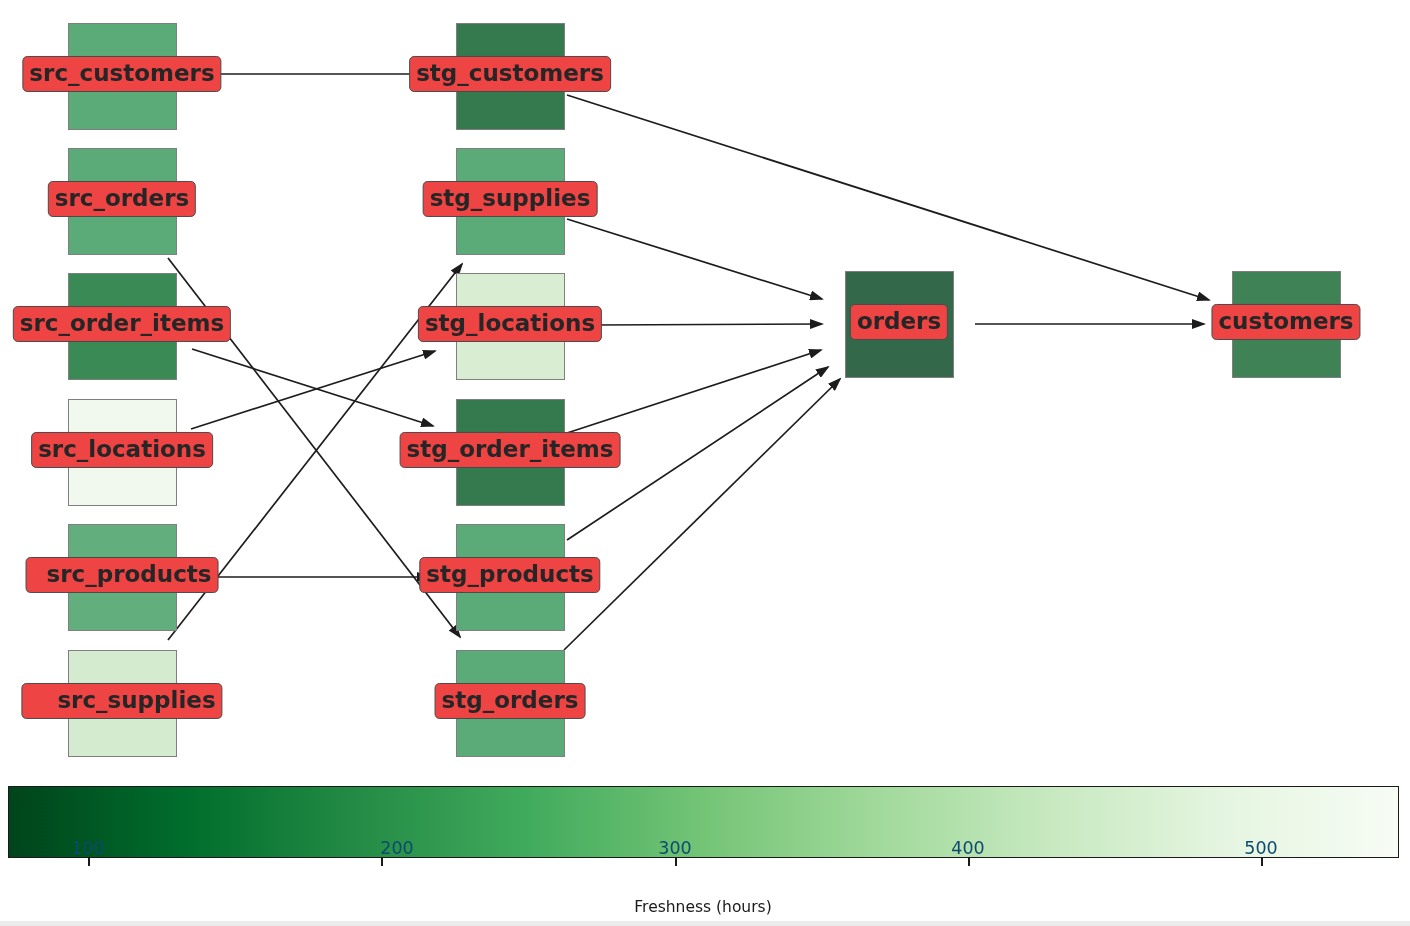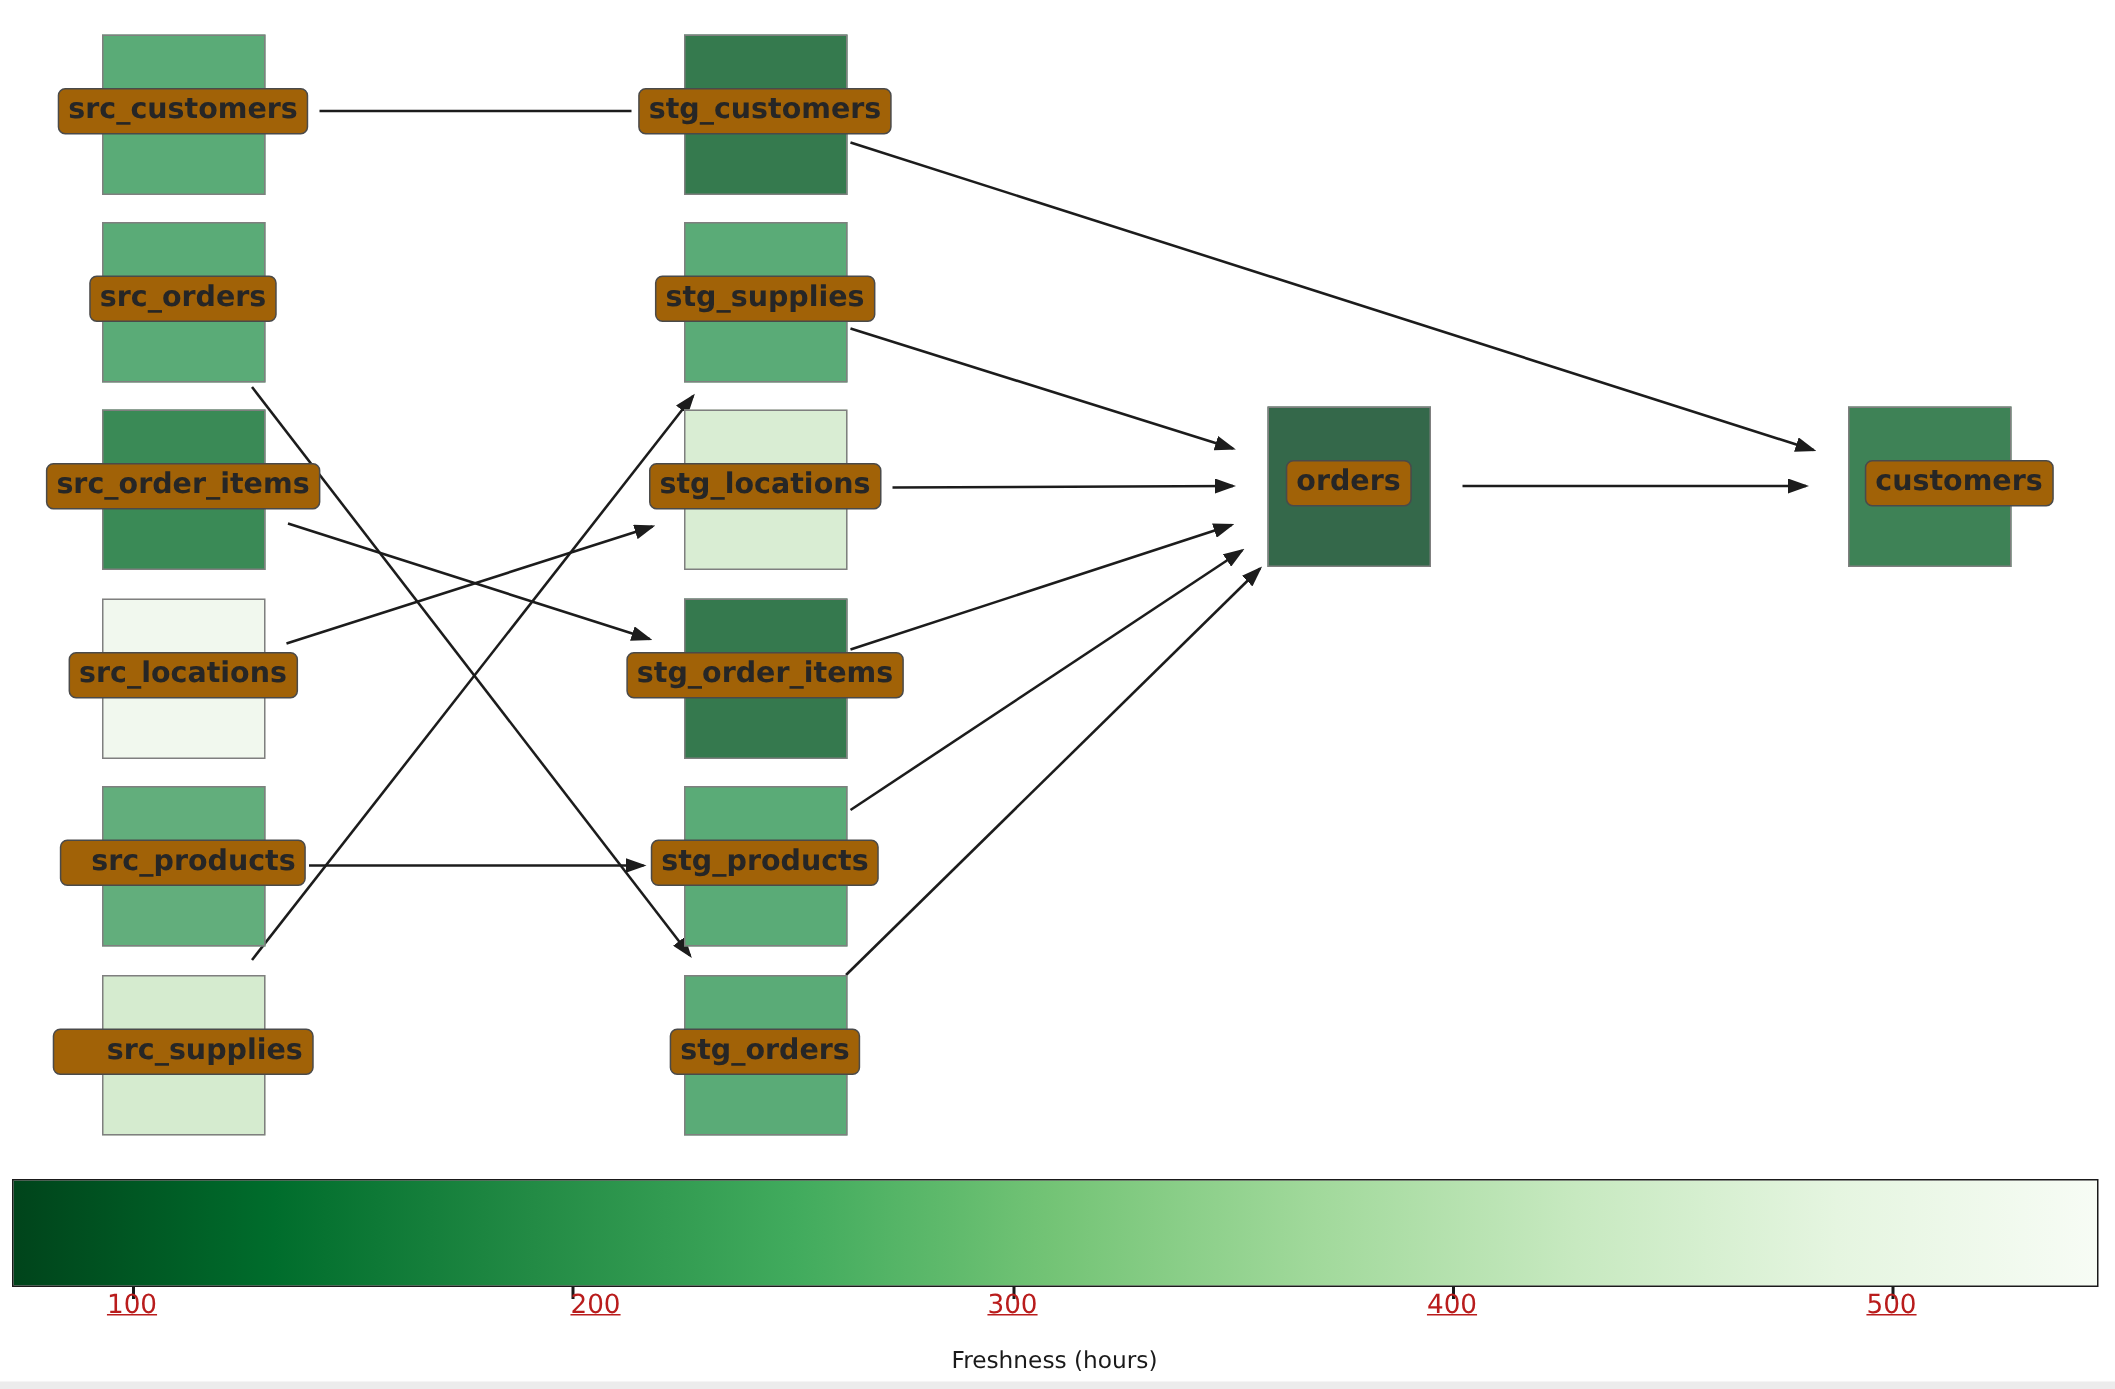--- a/index.html
+++ b/index.html
@@ -19,50 +19,49 @@
     box-sizing: border-box;
   }
   .edge-layer {
     position: absolute;
     left: 0; top: 0;
     width: 1410px; height: 926px;
   }
   .node-label {
     position: absolute;
     transform: translate(-50%, -50%);
-    background: #a16207;
+    background: #ef4444;
     border: 1.5px solid #4a4a4a;
     border-radius: 5px;
     padding: 1px 6px 2px 6px;
-    font-size: 19px;
+    font-size: 23px;
     font-weight: bold;
     color: #262626;
     white-space: nowrap;
     line-height: 1.35;
   }
   .colorbar {
     position: absolute;
     left: 8px; top: 786px;
     width: 1391px; height: 72px;
     border: 1.6px solid #1a1a1a;
     box-sizing: border-box;
   }
   .cb-tick {
     position: absolute;
     top: 858px;
     width: 1.6px; height: 8px;
     background: #1a1a1a;
   }
   .cb-tick-label {
     position: absolute;
-    top: 860px;
+    top: 838px;
     transform: translateX(-50%);
     font-size: 17.5px;
-    color: #b91c1c;
-    text-decoration: underline;
+    color: #0c4a6e;
   }
   .cb-axis-label {
     position: absolute;
     top: 898px;
     transform: translateX(-50%);
     font-size: 15.5px;
     color: #1a1a1a;
   }
   .window-edge-strip {
     position: absolute;
@@ -121,21 +120,21 @@
       <div class="node-label" style="left: 122px; top: 450px;">src_locations</div>
       <div class="node-label" style="left: 122px; top: 575px; padding-left: 20px;">src_products</div>
       <div class="node-label" style="left: 122px; top: 701px; padding-left: 35px;">src_supplies</div>
       <div class="node-label" style="left: 510px; top: 74px;">stg_customers</div>
       <div class="node-label" style="left: 510px; top: 199px;">stg_supplies</div>
       <div class="node-label" style="left: 510px; top: 324px;">stg_locations</div>
       <div class="node-label" style="left: 510px; top: 450px;">stg_order_items</div>
       <div class="node-label" style="left: 510px; top: 575px;">stg_products</div>
       <div class="node-label" style="left: 510px; top: 701px;">stg_orders</div>
       <div class="node-label" style="left: 899px; top: 322px;">orders</div>
-      <div class="node-label" style="left: 1286px; top: 322px; margin-left: 20px;">customers</div>
+      <div class="node-label" style="left: 1286px; top: 322px;">customers</div>
     </div>
 
   <div class="colorbar" id="colorbar" style="background: linear-gradient(to right, rgb(0, 68, 27), rgb(0, 109, 44), rgb(35, 139, 69), rgb(65, 171, 93), rgb(116, 196, 118), rgb(161, 217, 155), rgb(199, 233, 192), rgb(229, 245, 224), rgb(247, 252, 245));"></div>
   <div id="colorbar-ticks">
       <div class="cb-tick" style="left: 88px;"></div>
       <div class="cb-tick-label" style="left: 88px;">100</div>
       <div class="cb-tick" style="left: 381px;"></div>
       <div class="cb-tick-label" style="left: 381px; margin-left: 16px;">200</div>
       <div class="cb-tick" style="left: 675px;"></div>
       <div class="cb-tick-label" style="left: 675px;">300</div>

